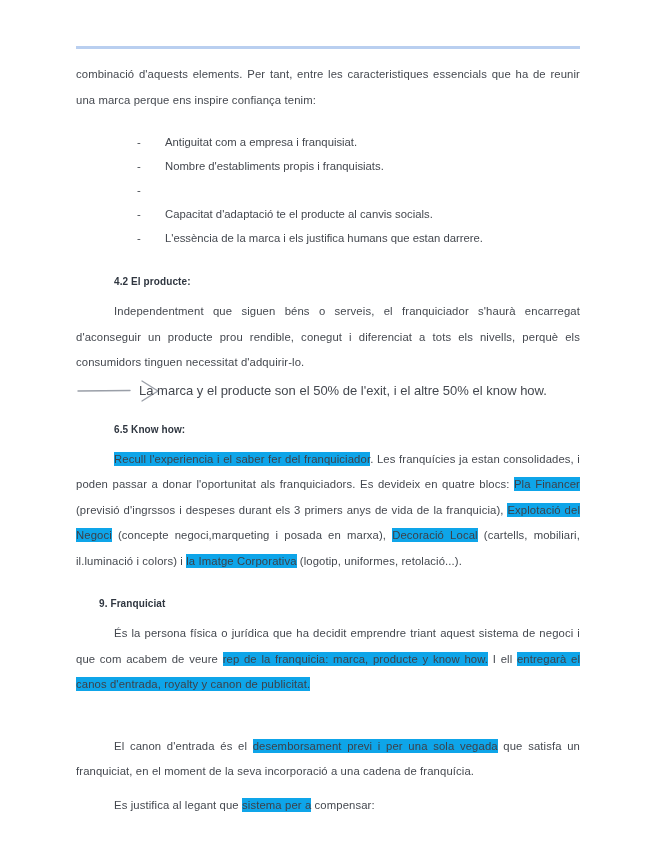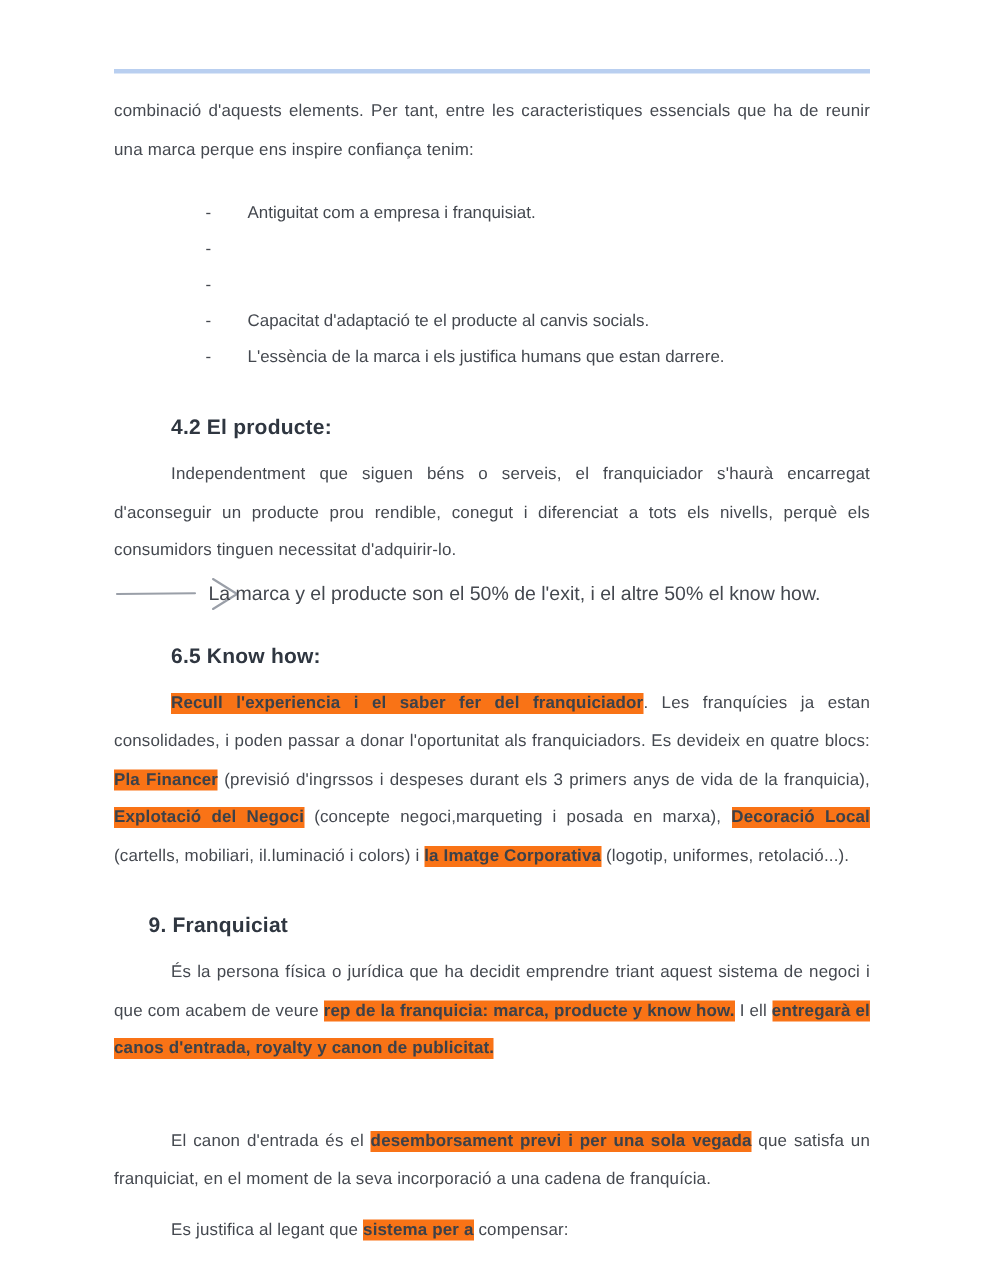--- a/index.html
+++ b/index.html
@@ -58,37 +58,36 @@
     color: #44484f;
     padding-left: 61px;
   }
   .list-block li .dash {
     width: 28px;
     flex: 0 0 28px;
     color: #44484f;
   }
   h2.heading {
     margin: 0;
-    font-size: 14px;
+    font-size: 10px;
     font-weight: bold;
     color: #2f3640;
     letter-spacing: 0.01em;
   }
   .heading-sub {
     padding-left: 38px;
   }
   .heading-main {
     padding-left: 23px;
   }
   .hl {
-    background: #f97316;
+    background: #0ea5e9;
     color: #3c4149;
     padding: 1px 0 1px 0;
     box-decoration-break: clone;
-    font-weight: bold;
     -webkit-box-decoration-break: clone;
   }
   .arrow-note {
     position: relative;
     height: 26px;
     margin-top: 2px;
   }
   .arrow-note .ink {
     position: absolute;
     left: 0;
@@ -120,20 +119,21 @@
 
     <p class="body-text">combinació d'aquests elements. Per tant, entre les caracteristiques essencials que ha de reunir una marca perque ens inspire confiança tenim:</p>
 
     <ul class="list-block">
       <li>
         <span class="dash">-</span>
         <span>Antiguitat com a empresa i franquisiat.</span>
       </li>
       <li>
         <span class="dash">-</span>
+        <span>Nombre d'establiments propis i franquisiats.</span>
       </li>
       <li>
         <span class="dash">-</span>
       </li>
       <li>
         <span class="dash">-</span>
         <span>Capacitat d'adaptació te el producte al canvis socials.</span>
       </li>
       <li>
         <span class="dash">-</span>

